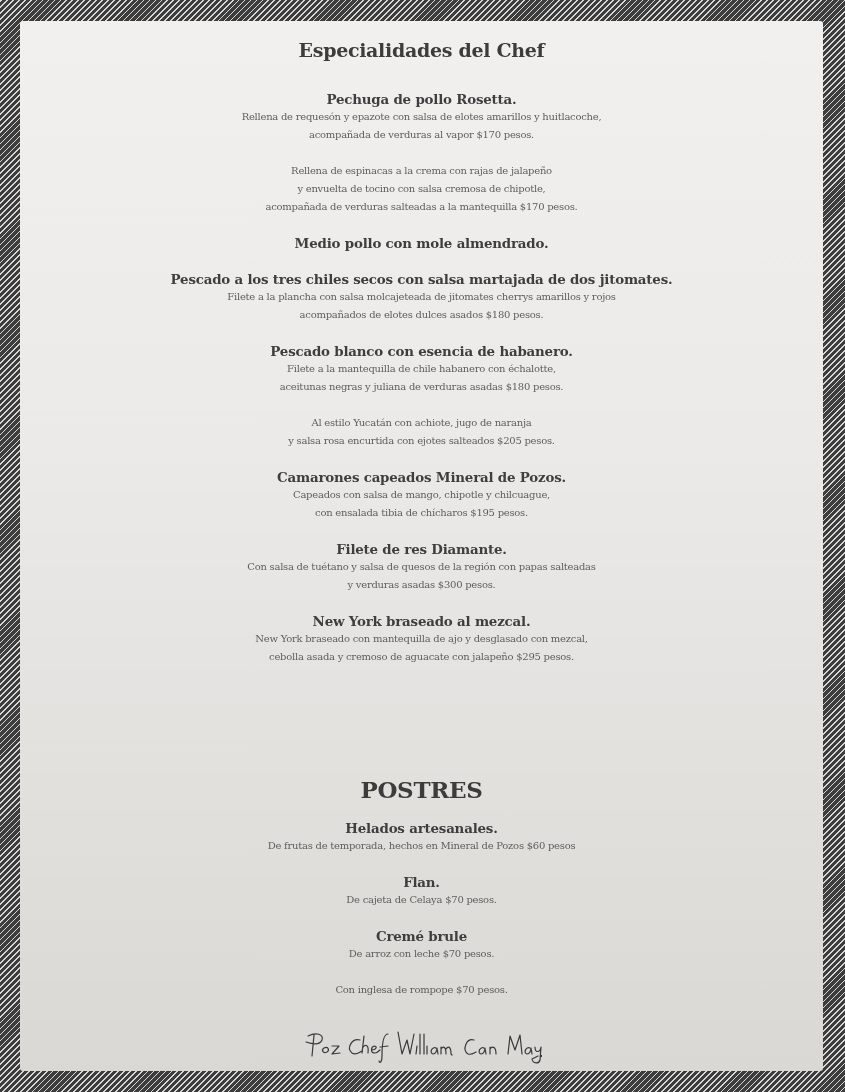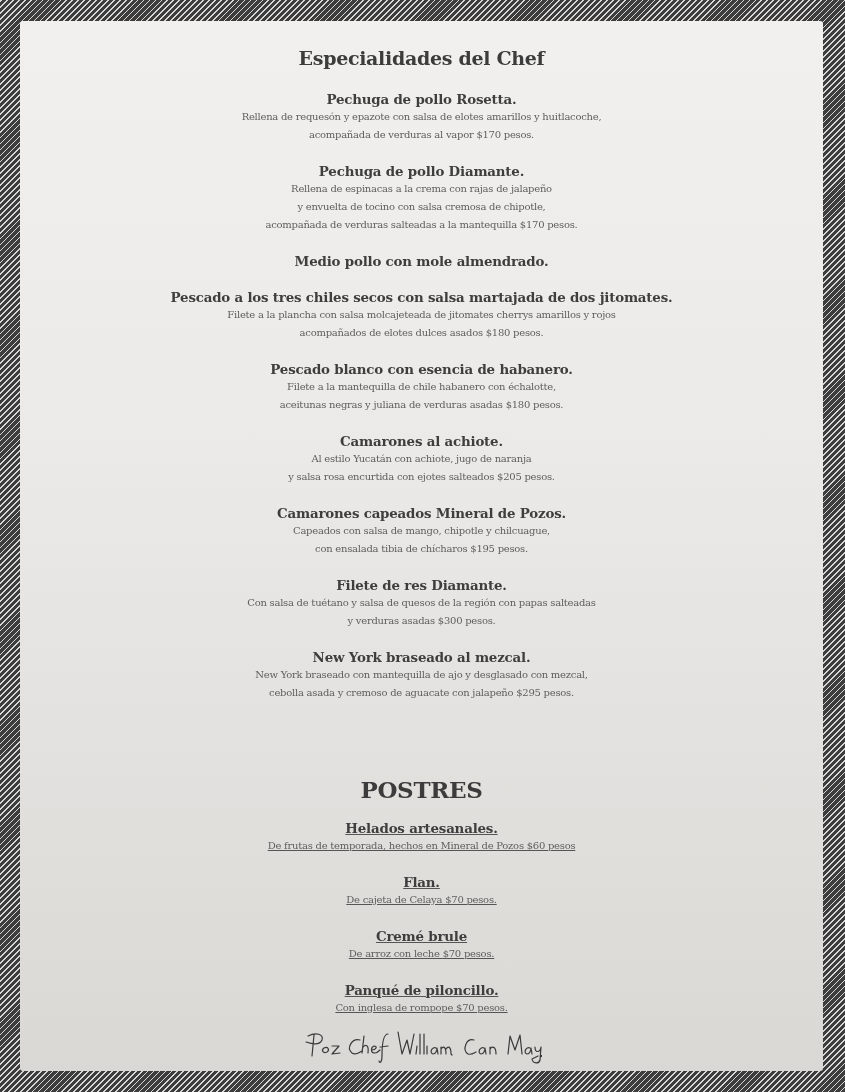--- a/index.html
+++ b/index.html
@@ -26,21 +26,21 @@
     height: 1050px;
     border-radius: 3px;
     background: linear-gradient(to bottom, #f1f0ef 0%, #ebeae8 40%, #e0dedb 80%, #dad8d4 100%);
     box-shadow: 0 0 1px rgba(0,0,0,0.3);
     text-align: center;
     color: #555;
   }
   .title {
     position: absolute;
     left: 0; right: 0;
-    top: 26px;
+    top: 18px;
     font-size: 19px;
     font-weight: bold;
     color: #3c3c3c;
     letter-spacing: -0.3px;
   }
   .section {
     position: absolute;
     left: 0; right: 0;
   }
   .item { margin: 0 0 18px 0; }
@@ -62,21 +62,21 @@
   .mains { top: 69px; }
   .postres-title {
     position: absolute;
     left: 0; right: 0;
     top: 755px;
     font-size: 23px;
     font-weight: bold;
     color: #3c3c3c;
     letter-spacing: -0.3px;
   }
-  .desserts { top: 798px; text-decoration: underline; }
+  .desserts { top: 798px; }
   .desserts .item { margin-bottom: 18px; }
   .signature {
     position: absolute;
     left: 0; right: 0;
     top: 1005px;
     height: 40px;
   }
   .signature svg { display: block; margin: 0 auto; }
 </style>
 </head>
@@ -85,40 +85,38 @@
 <div class="card">
   <div class="title">Especialidades del Chef</div>
 
   <div class="section mains">
     <div class="item">
       <div class="item-name">Pechuga de pollo Rosetta.</div>
       <div class="item-desc">Rellena de requesón y epazote con salsa de elotes amarillos y huitlacoche,
 acompañada de verduras al vapor $170 pesos.</div>
     </div>
     <div class="item">
-      <div class="item-name">Pechuga de pollo Diamante.</div>
       <div class="item-desc">Rellena de espinacas a la crema con rajas de jalapeño
 y envuelta de tocino con salsa cremosa de chipotle,
 acompañada de verduras salteadas a la mantequilla $170 pesos.</div>
     </div>
     <div class="item">
       <div class="item-name">Medio pollo con mole almendrado.</div>
     </div>
     <div class="item">
       <div class="item-name">Pescado a los tres chiles secos con salsa martajada de dos jitomates.</div>
       <div class="item-desc">Filete a la plancha con salsa molcajeteada de jitomates cherrys amarillos y rojos
 acompañados de elotes dulces asados $180 pesos.</div>
     </div>
     <div class="item">
       <div class="item-name">Pescado blanco con esencia de habanero.</div>
       <div class="item-desc">Filete a la mantequilla de chile habanero con échalotte,
 aceitunas negras y juliana de verduras asadas $180 pesos.</div>
     </div>
     <div class="item">
-      <div class="item-name">Camarones al achiote.</div>
       <div class="item-desc">Al estilo Yucatán con achiote, jugo de naranja
 y salsa rosa encurtida con ejotes salteados $205 pesos.</div>
     </div>
     <div class="item">
       <div class="item-name">Camarones capeados Mineral de Pozos.</div>
       <div class="item-desc">Capeados con salsa de mango, chipotle y chilcuague,
 con ensalada tibia de chícharos $195 pesos.</div>
     </div>
     <div class="item">
       <div class="item-name">Filete de res Diamante.</div>
@@ -141,21 +139,20 @@
     </div>
     <div class="item">
       <div class="item-name">Flan.</div>
       <div class="item-desc">De cajeta de Celaya $70 pesos.</div>
     </div>
     <div class="item">
       <div class="item-name">Cremé brule</div>
       <div class="item-desc">De arroz con leche $70 pesos.</div>
     </div>
     <div class="item">
-      <div class="item-name">Panqué de piloncillo.</div>
       <div class="item-desc">Con inglesa de rompope $70 pesos.</div>
     </div>
   </div>
 
   <div class="signature">
     <svg width="240" height="40" viewBox="0 0 240 40" aria-hidden="true">
       <g fill="none" stroke="#3a3a3a" stroke-width="1.2" stroke-linecap="round" stroke-linejoin="round">
 
         <path d="M6 10 C14 6, 22 8, 20 14 C18 19, 10 18, 4 16 M12 9 L10 30"></path>
 

